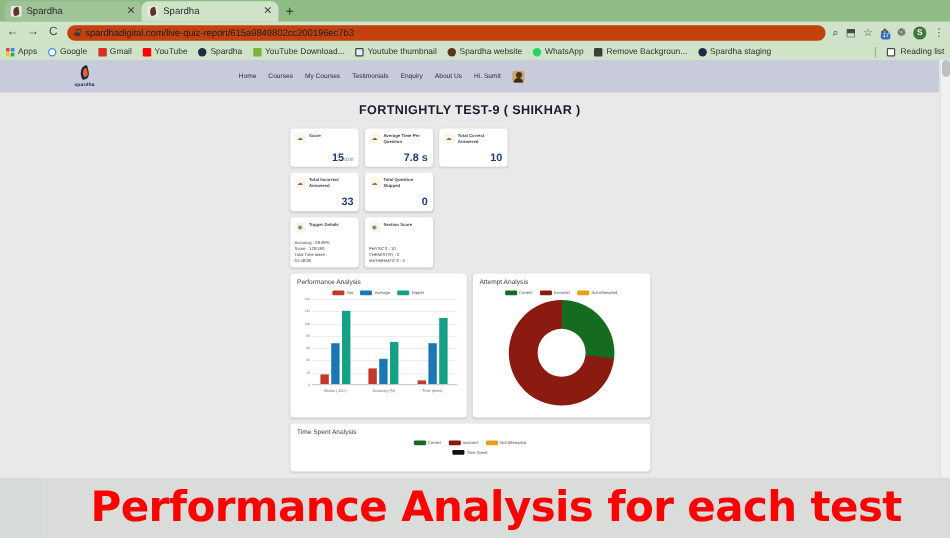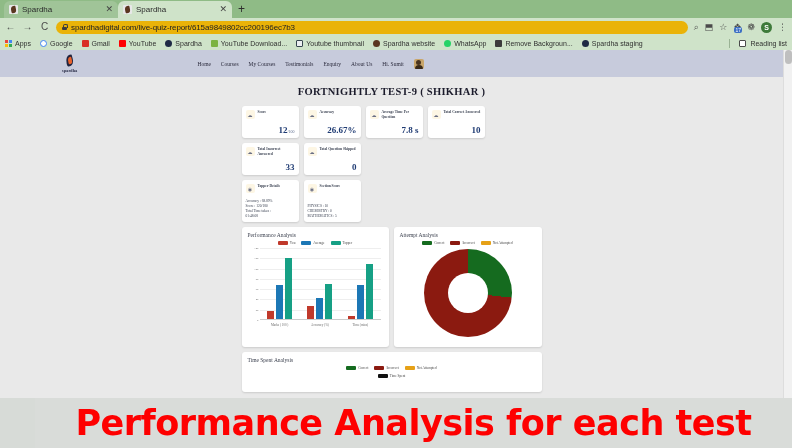--- a/index.html
+++ b/index.html
@@ -29,21 +29,21 @@
     border-radius: 60% 10% 50% 20%;
     transform: rotate(-12deg);
   }
   .tab-title { flex: 1; white-space: nowrap; overflow: hidden; }
   .tab-close { font-size: 9px; color: #444; line-height: 1; }
   .newtab { font-size: 12px; color: #2e2e2e; margin-left: 6px; margin-bottom: 2px; }
 
   .toolbar { height: 18px; background: #cfe3c9; display: flex; align-items: center; padding: 0 5px; gap: 6px; }
   .nav-btn { font-size: 10px; color: #4b4b4b; width: 11px; text-align: center; line-height: 1; }
   .omnibox {
-    flex: 1; height: 13px; background: #eab308; border-radius: 7px;
+    flex: 1; height: 13px; background: #c2410c; border-radius: 7px;
     display: flex; align-items: center; padding: 0 6px; gap: 4px;
     font-size: 8px; color: #222;
   }
   .lock { width: 5px; height: 6px; position: relative; flex: none; }
   .lock::before {
     content: ""; position: absolute; left: 0; bottom: 0;
     width: 5px; height: 3.5px; background: #3c3c3c; border-radius: 1px;
   }
   .lock::after {
     content: ""; position: absolute; left: 1px; top: 0;
@@ -72,21 +72,21 @@
       linear-gradient(#e8453c,#e8453c) 0 0/3px 3px no-repeat,
       linear-gradient(#4285f4,#4285f4) 4px 0/3px 3px no-repeat,
       linear-gradient(#fbbc05,#fbbc05) 0 4px/3px 3px no-repeat,
       linear-gradient(#34a853,#34a853) 4px 4px/3px 3px no-repeat;
   }
   .bm-spacer { flex: 1; }
   .bm-right { display: flex; align-items: center; gap: 4px; }
   .bm-sep { width: 1px; height: 9px; background: #9ab394; }
 
   
-  .viewport { position: relative; height: 372px; background: #ffffff; display: flex; font-family: Liberation Serif, serif; }
+  .viewport { position: relative; height: 372px; background: #ffffff; display: flex; }
   .page-scroll { flex: 1; overflow: hidden; background: #e9e9e9; }
   .scrollbar { width: 9px; background: #f1f1f1; border-left: 1px solid #ddd; position: relative; }
   .scrollthumb { position: absolute; top: 0; left: 1px; width: 7px; height: 14px; background: #bfbfbf; border-radius: 4px; }
 
   .site-header {
     height: 27px; background: #c7cbdc;
     display: flex; align-items: center; padding: 0 22px;
   }
   .brand { display: flex; flex-direction: column; align-items: center; margin-left: 40px; }
   .brand-mark { width: 13px; height: 13px; position: relative; }
@@ -314,29 +314,22 @@
 
         <div class="cards-wrap">
 
           <div class="card-row">
             <div class="stat-card">
               <div class="stat-top">
                 <span class="stat-ico">☁</span>
                 <span class="stat-label">Score</span>
               </div>
               <div class="stat-value">
-                <span>12</span><span class="sub">/100</span>
-              </div>
-            </div>
-            <div class="stat-card">
-              <div class="stat-top">
-                <span class="stat-ico">☁</span>
-                <span class="stat-label">Accuracy</span>
-              </div>
-              <div class="stat-value">26.67%</div>
+                <span>15</span><span class="sub">/100</span>
+              </div>
             </div>
             <div class="stat-card">
               <div class="stat-top">
                 <span class="stat-ico">☁</span>
                 <span class="stat-label">Average Time Per Question</span>
               </div>
               <div class="stat-value">7.8 s</div>
             </div>
             <div class="stat-card">
               <div class="stat-top">

